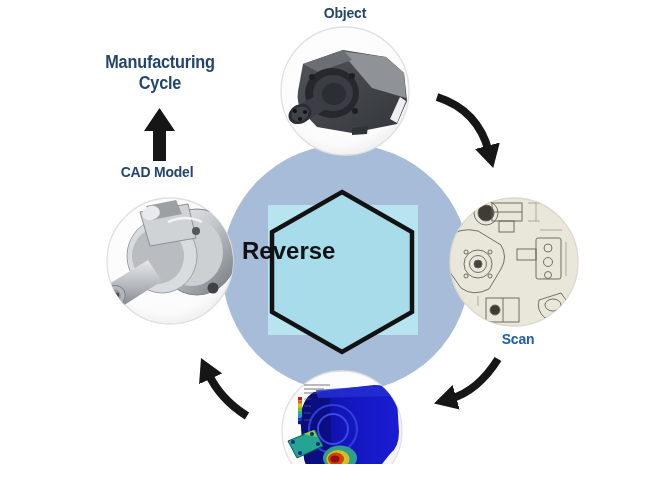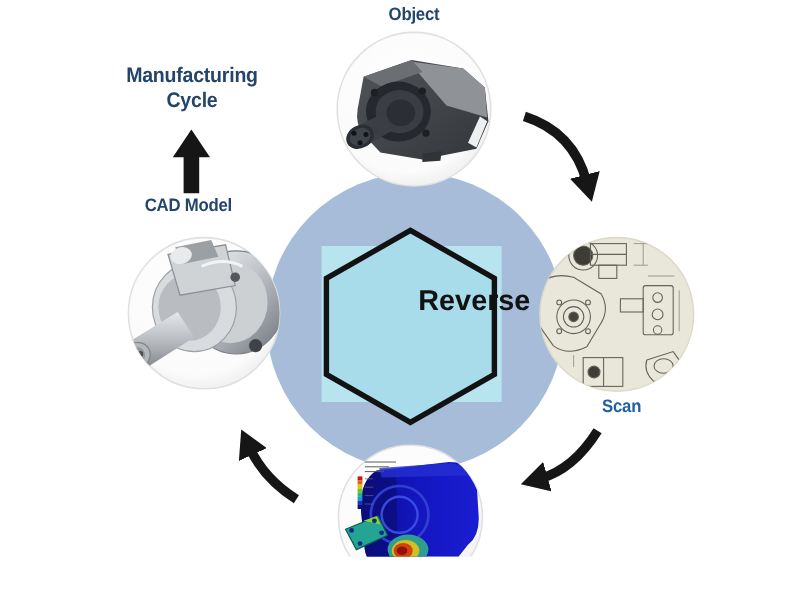--- a/index.html
+++ b/index.html
@@ -25,21 +25,21 @@
   .label{
     position:absolute;text-align:center;font-weight:bold;
     letter-spacing:-0.2px;transform:scaleX(.93);
     color:var(--label-navy);
   }
   .label-object{left:245px;top:4px;width:200px;font-size:15px;}
   .label-manufacturing{left:60px;top:52px;width:200px;font-size:17.5px;line-height:21px;}
   .label-cad{left:57px;top:163px;width:200px;font-size:15px;}
   .label-scan{left:418px;top:330px;width:200px;font-size:15px;color:var(--scan-label-blue);}
   .hex-text{
-    position:absolute;left:242px;top:233px;width:200px;text-align:right;
+    position:absolute;left:242px;top:233px;width:200px;text-align:left;
     font-weight:bold;font-size:24px;line-height:36px;color:var(--center-text);
     letter-spacing:0px;
   }
 </style>
 </head>
 <body>
 
 <div class="stage">
 
   <svg class="scene" width="668" height="500" viewBox="0 0 668 500">

